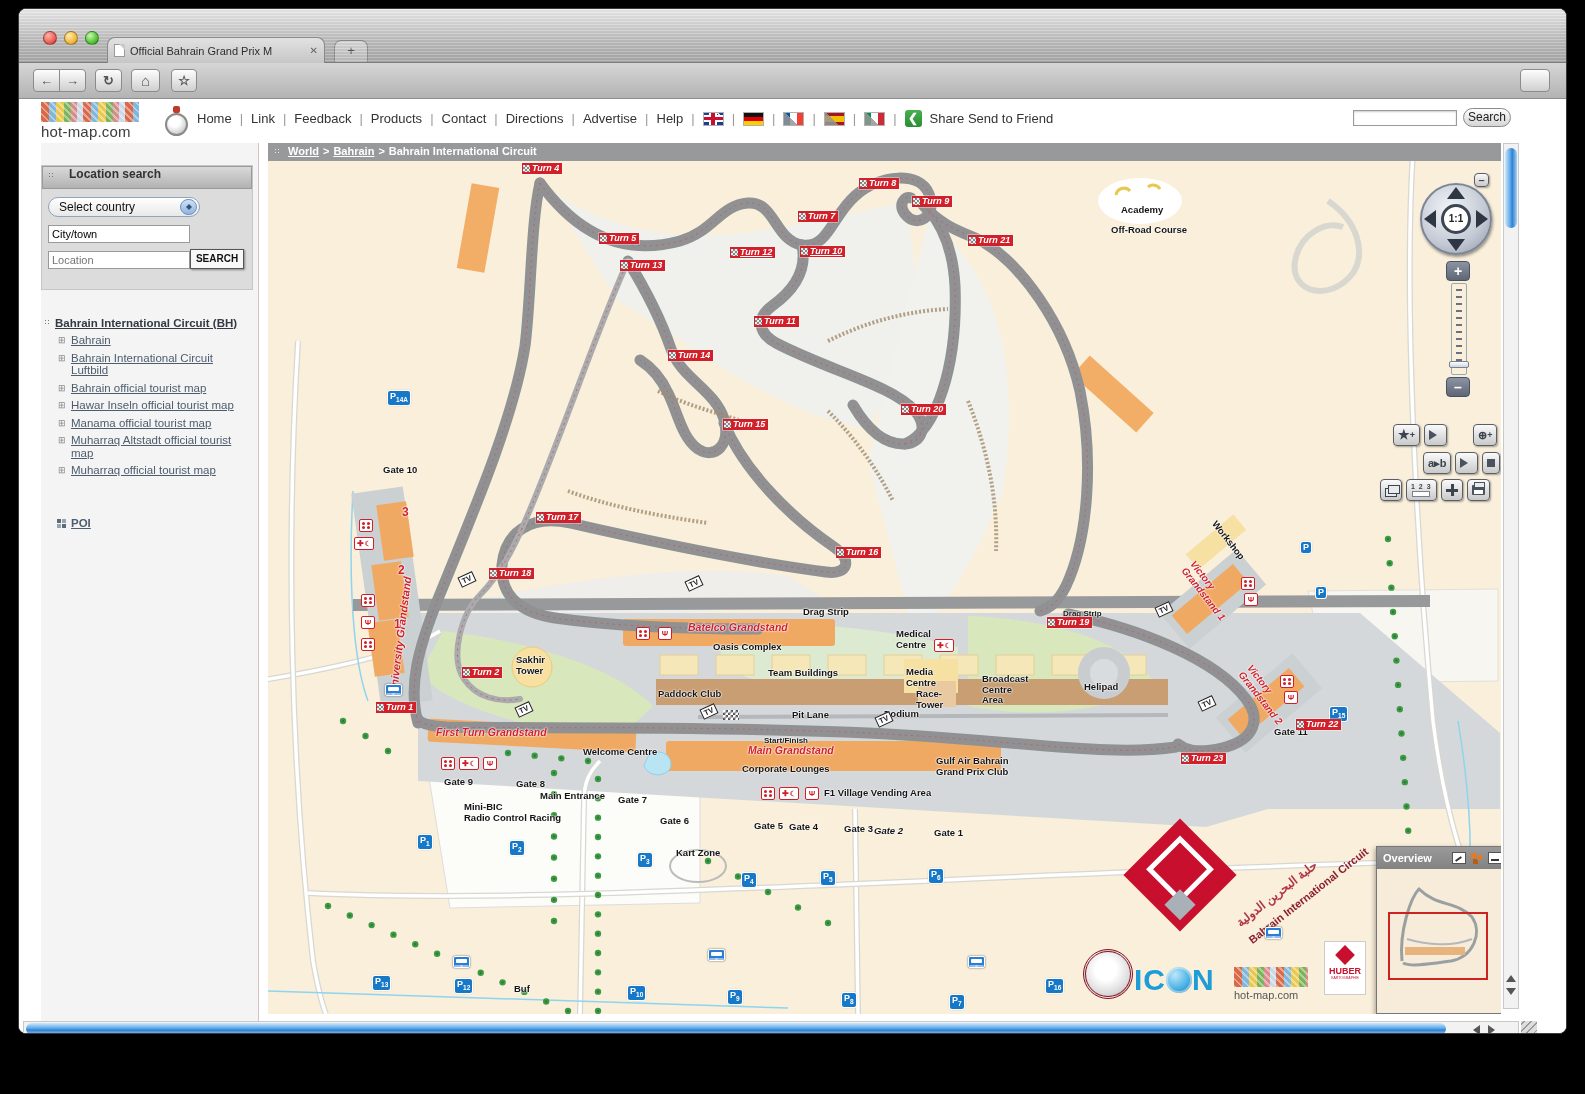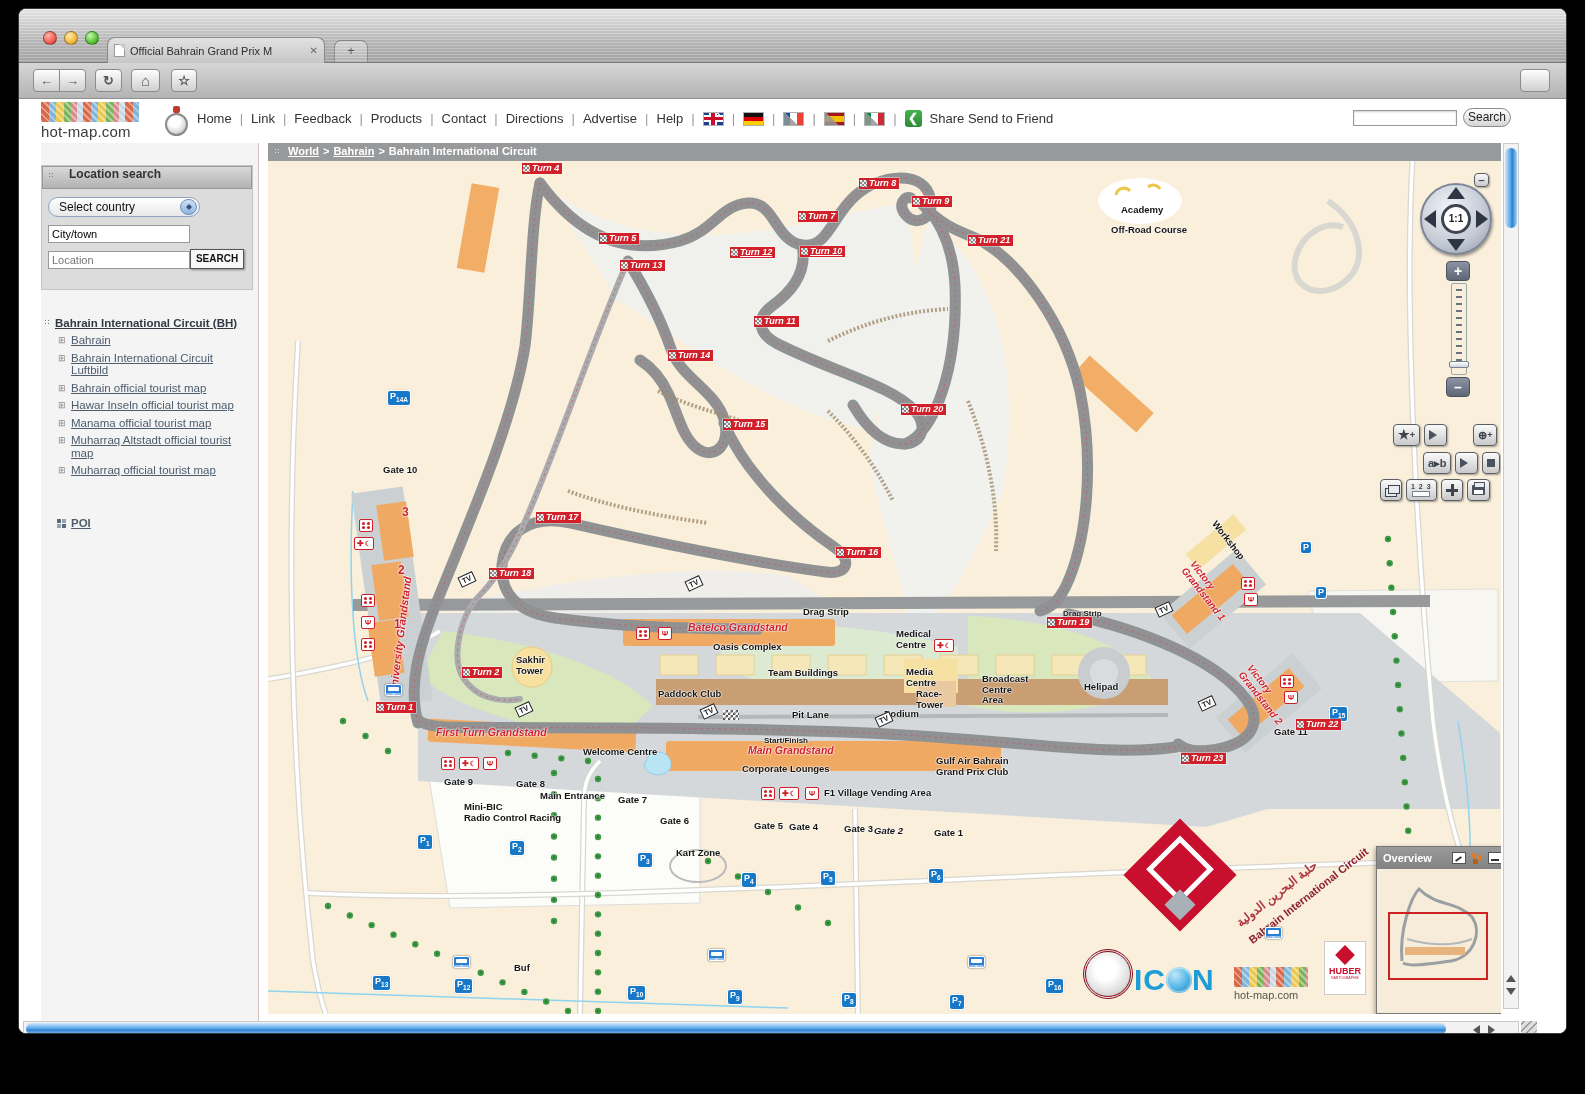--- a/index.html
+++ b/index.html
@@ -634,21 +634,21 @@
           <div class="plc" style="left: 392px; top: 655px;">Gate 6</div>
           <div class="plc" style="left: 196px; top: 641px;">Mini-BIC
 Radio Control Racing</div>
           <div class="plc" style="left: 486px; top: 660px;">Gate 5</div>
           <div class="plc" style="left: 521px; top: 661px;">Gate 4</div>
           <div class="plc" style="left: 576px; top: 663px;">Gate 3</div>
           <div class="plc" style="left: 606px; top: 665px; font-style: italic;">Gate 2</div>
           <div class="plc" style="left: 666px; top: 667px;">Gate 1</div>
           <div class="plc" style="left: 408px; top: 687px;">Kart Zone</div>
           <div class="plc" style="left: 1006px; top: 566px;">Gate 11</div>
-          <div class="plc" style="left: 246px; top: 802px;">Buf</div>
+          <div class="plc" style="left: 246px; top: 823px;">Buf</div>
           <div class="plc rot55" style="left: 950px; top: 358px;">Workshop</div>
           <div class="plc redrot80" style="left: 120px; top: 532px;">University Grandstand</div>
           <div class="plc redrot55" style="left: 928px; top: 398px;">Victory
 Grandstand 1</div>
           <div class="plc redrot55" style="left: 985px; top: 502px;">Victory
 Grandstand 2</div>
           <div class="plc gsnum" style="left: 134px; top: 346px;">3</div>
           <div class="plc gsnum" style="left: 130px; top: 404px;">2</div>
           <div class="plc gsnum" style="left: 126px; top: 458px;">1</div>
           <div class="pmark" style="left: 120px; top: 230px;">P<sub>14A</sub></div>

